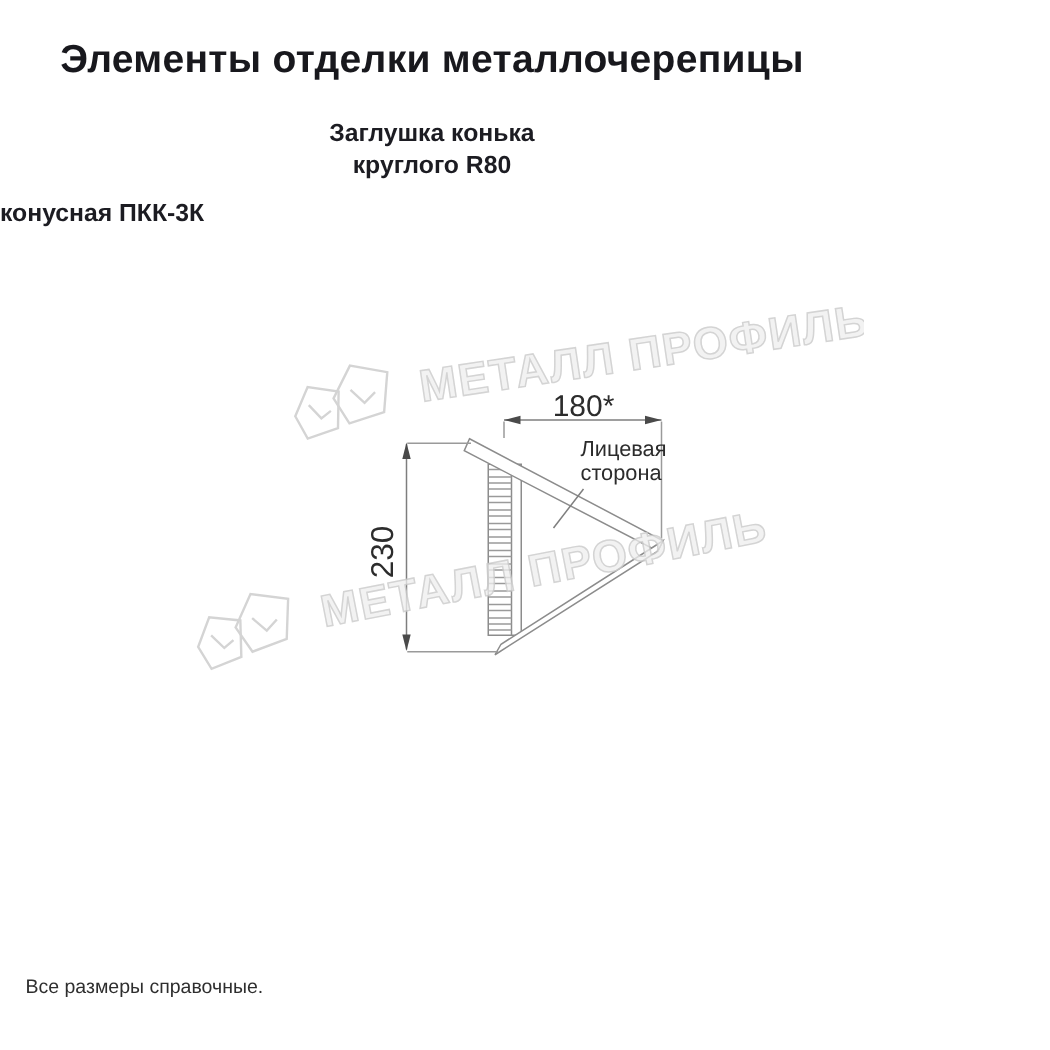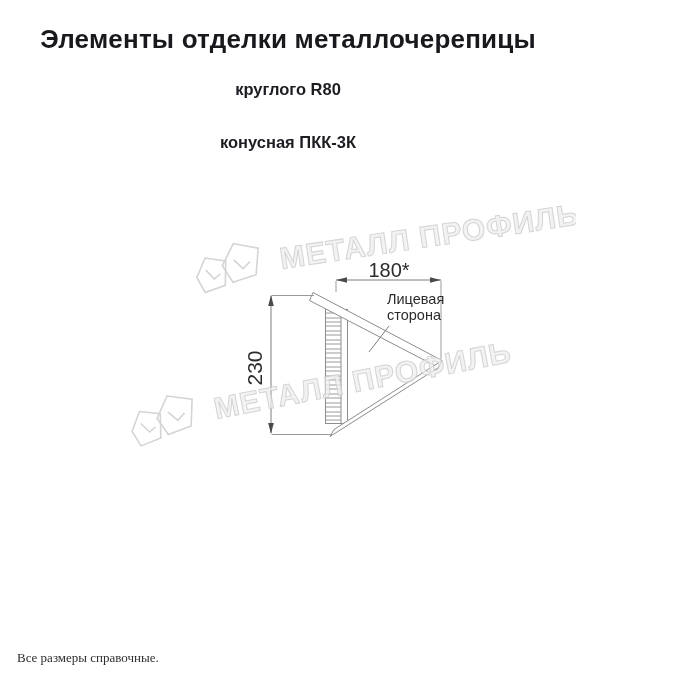--- a/index.html
+++ b/index.html
@@ -11,48 +11,49 @@
     position:absolute;left:0;right:0;top:24px;margin:0;
     text-align:center;font-size:26px;font-weight:bold;color:#18181d;
     letter-spacing:0.2px;
   }
   .product-name{
     position:absolute;left:0;right:0;top:79px;
     text-align:center;font-size:16.5px;font-weight:bold;color:#1c1c22;line-height:21px;
   }
   .product-variant{
     position:absolute;left:0;right:0;top:133px;
-    text-align:center;font-size:16.5px;font-weight:bold;color:#1c1c22;
+    text-align:left;font-size:16.5px;font-weight:bold;color:#1c1c22;
   }
   .drawing{position:absolute;left:0;top:0;}
   .watermark{
     position:absolute;display:flex;align-items:center;gap:10px;
     transform-origin:left center;opacity:.85;pointer-events:none;
   }
   .watermark .wm-text{
     font-size:30px;font-weight:bold;letter-spacing:1px;white-space:nowrap;
     color:rgba(238,238,238,0.9);
     -webkit-text-stroke:1px #cdcdcd;
   }
   .wm-upper{left:193px;top:244px;transform:rotate(-8.5deg);}
   .wm-lower{left:128px;top:398px;transform:rotate(-11deg);}
   .footer{
     position:absolute;left:17px;top:649px;
-    font-size:13px;color:#2e2e2e;line-height:18.5px;font-family:Liberation Serif, serif;
+    font-size:13px;color:#2e2e2e;line-height:18.5px;
   }
   svg text{font-family:"Liberation Sans",sans-serif;}
 </style>
 </head>
 <body>
 
 <div class="page">
 
   <h1 class="page-title">Элементы отделки металлочерепицы</h1>
 
   <div class="product-name">
+    <div>Заглушка конька</div>
     <div>круглого R80</div>
   </div>
 
   <div class="product-variant">конусная ПКК-3К</div>
 
   <svg class="drawing" width="700" height="700" viewBox="0 0 700 700">
 
     <g stroke="#8c8c8c" stroke-width="1" fill="none">
       <rect x="325.5" y="309.5" width="22" height="114" fill="#ffffff"></rect>
       <path d="M341 309.5V423.5"></path>

